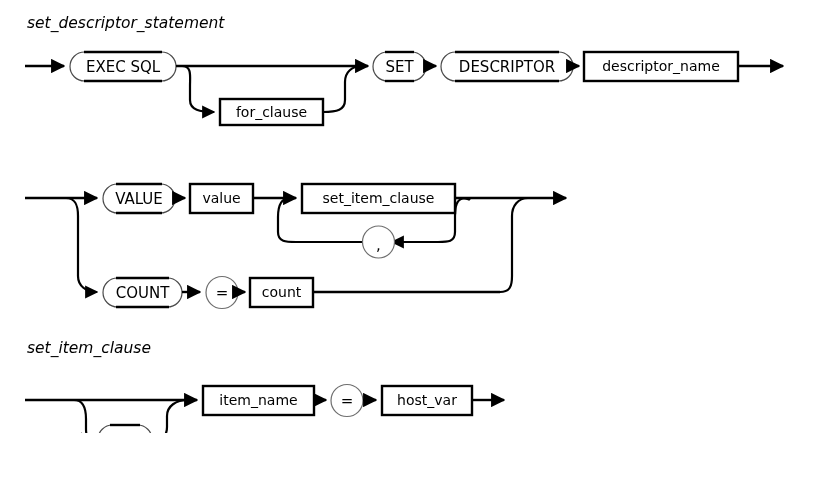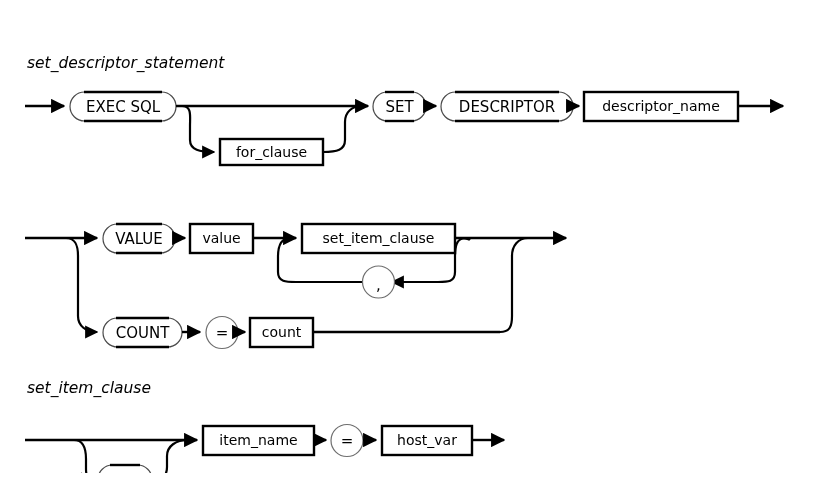--- a/index.html
+++ b/index.html
@@ -7,21 +7,20 @@
     padding: 0;
     background: #ffffff;
   }
   #page {
     position: relative;
     width: 823px;
     height: 433px;
     background: #ffffff;
     overflow: hidden;
     font-family: "DejaVu Sans", sans-serif;
-    margin-top: 40px;
   }
   svg.diagram {
     position: absolute;
     left: 0;
     top: 0;
     width: 823px;
     height: 487px;
   }
   .rail {
     fill: none;

